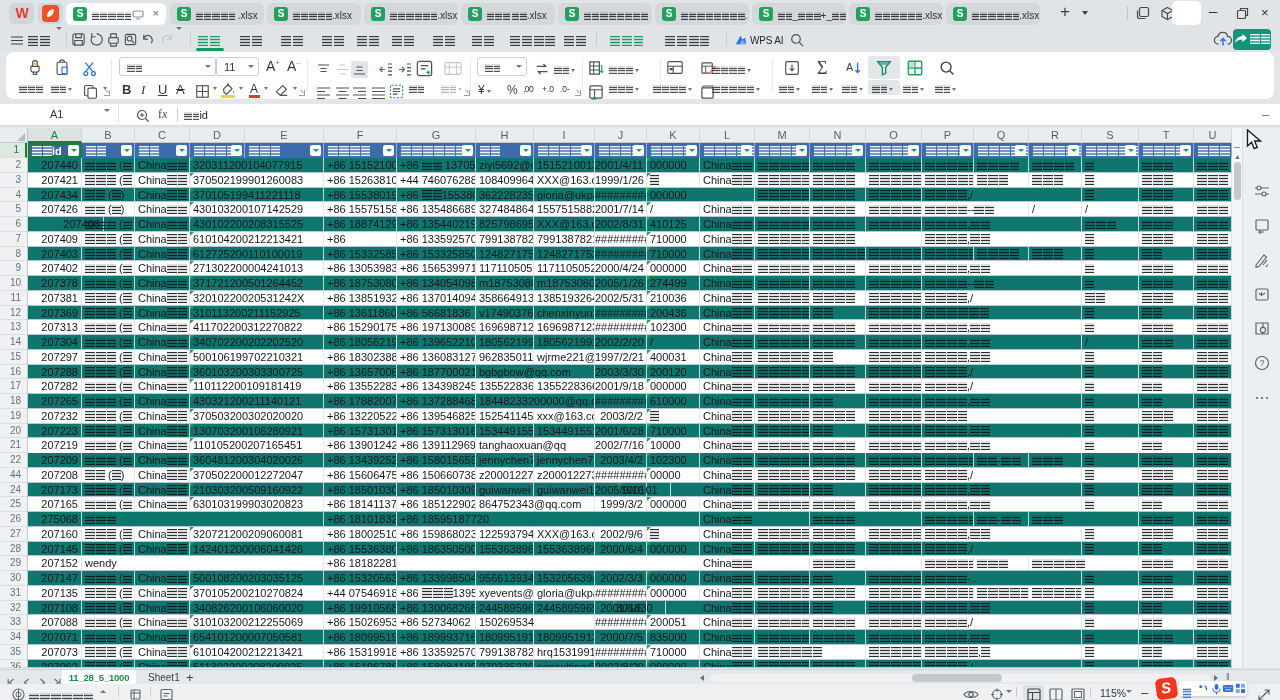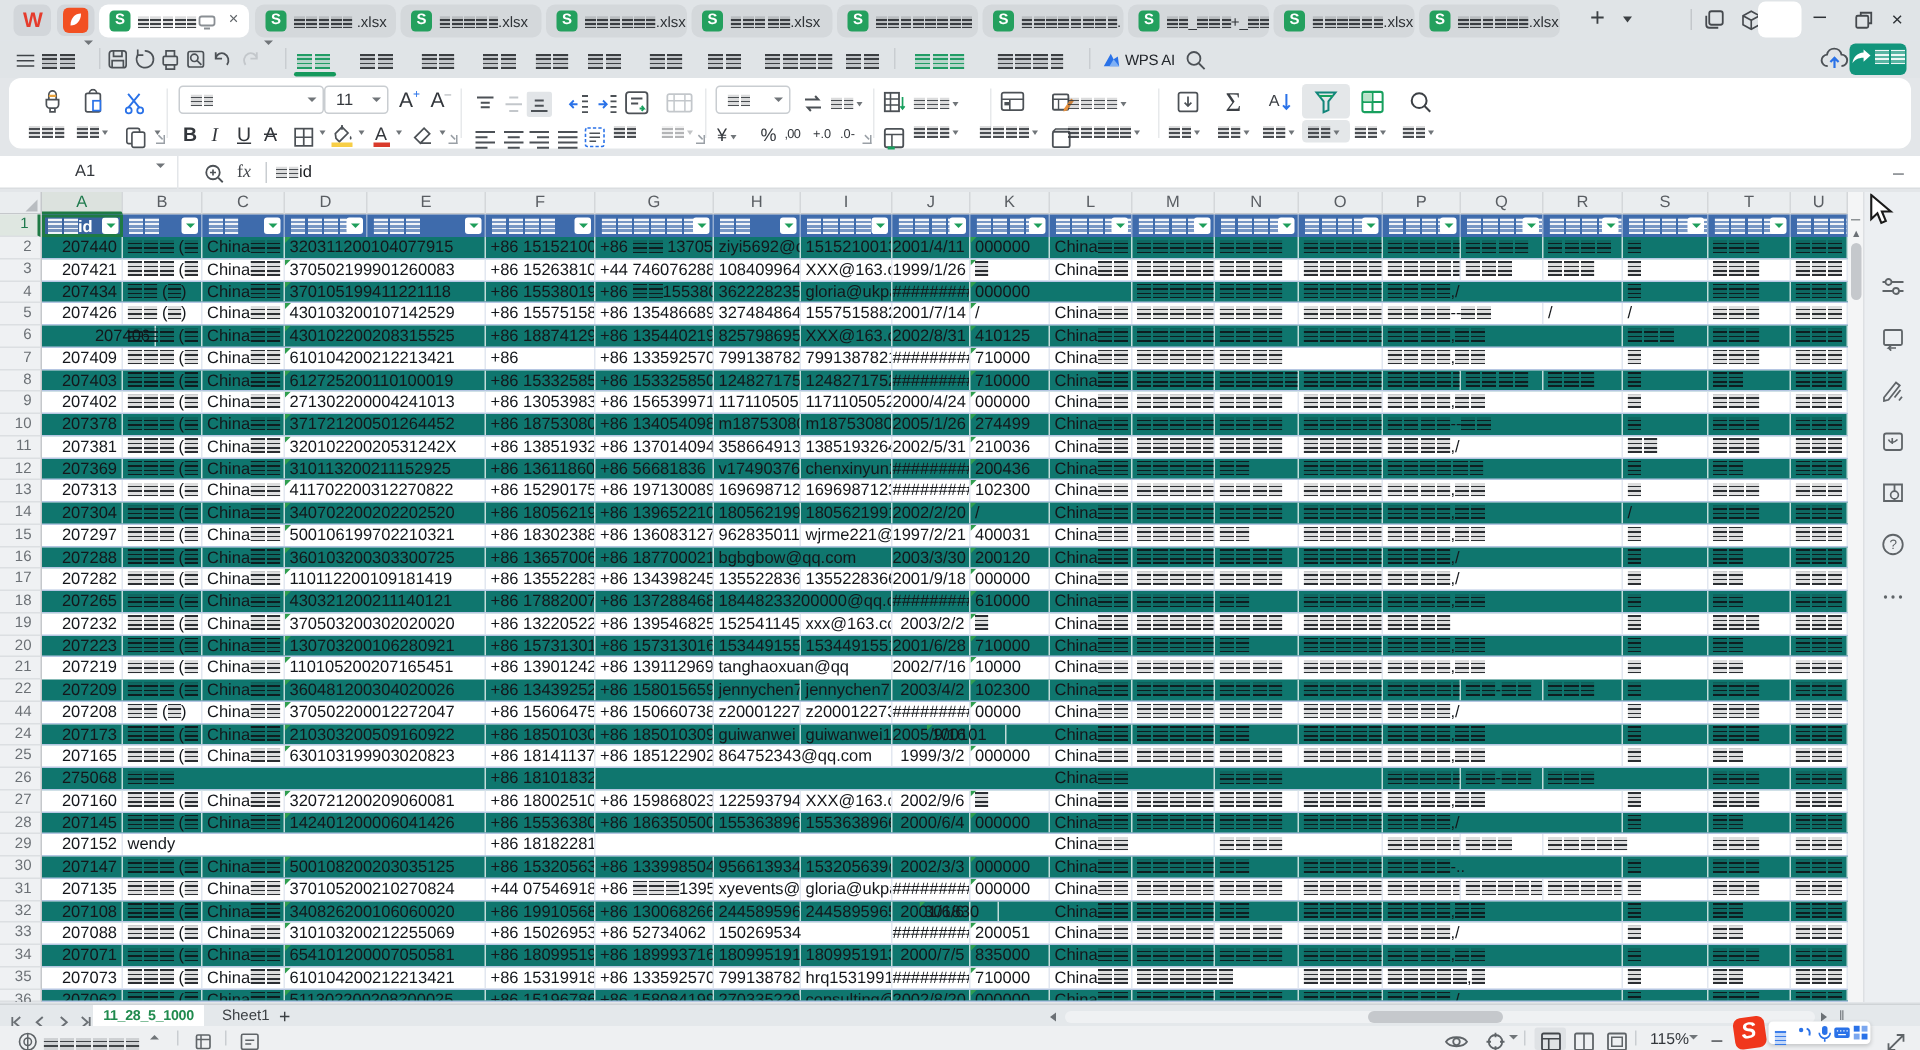--- a/index.html
+++ b/index.html
@@ -1088,20 +1088,21 @@
       <div class="c l" style="left:838px;width:56px"><i class="z" style="width:53px"></i></div>
       <div class="c l" style="left:894px;width:160px"><i class="z" style="width:42px"></i>,<i class="z" style="width:20px"></i></div>
       <div class="c l" style="left:1054px;width:57px"><i class="z" style="width:9px"></i></div>
       <div class="c l" style="left:1111px;width:55px"><i class="z" style="width:20px"></i></div>
       <div class="c l" style="left:1166px;width:38px"><i class="z" style="width:31px"></i></div>
     </div>
     <div class="drow rb" style="top:384.00px;height:14.75px">
       <div class="c r" style="left:0px;width:54px">275068</div>
       <div class="c l" style="left:54px;width:242px"><i class="z" style="width:31px"></i></div>
       <div class="c l" style="left:296px;width:73px">+86 18101832778</div>
+      <div class="c l" style="left:369px;width:303px">+86 18595187720</div>
       <div class="c l" style="left:672px;width:110px">China<i class="z" style="width:20px"></i></div>
       <div class="c l" style="left:782px;width:112px"><i class="z" style="width:42px"></i></div>
       <div class="c l" style="left:894px;width:52px"><i class="z" style="width:53px"></i>,</div>
       <div class="c l" style="left:946px;width:55px"><i class="z" style="width:20px"></i>-<i class="z" style="width:20px"></i></div>
       <div class="c l" style="left:1001px;width:110px"><i class="z" style="width:31px"></i></div>
       <div class="c l" style="left:1111px;width:55px"><i class="z" style="width:31px"></i></div>
       <div class="c l" style="left:1166px;width:38px"><i class="z" style="width:31px"></i></div>
     </div>
     <div class="drow rw" style="top:398.75px;height:14.75px">
       <div class="c r" style="left:0px;width:54px">207160</div>

